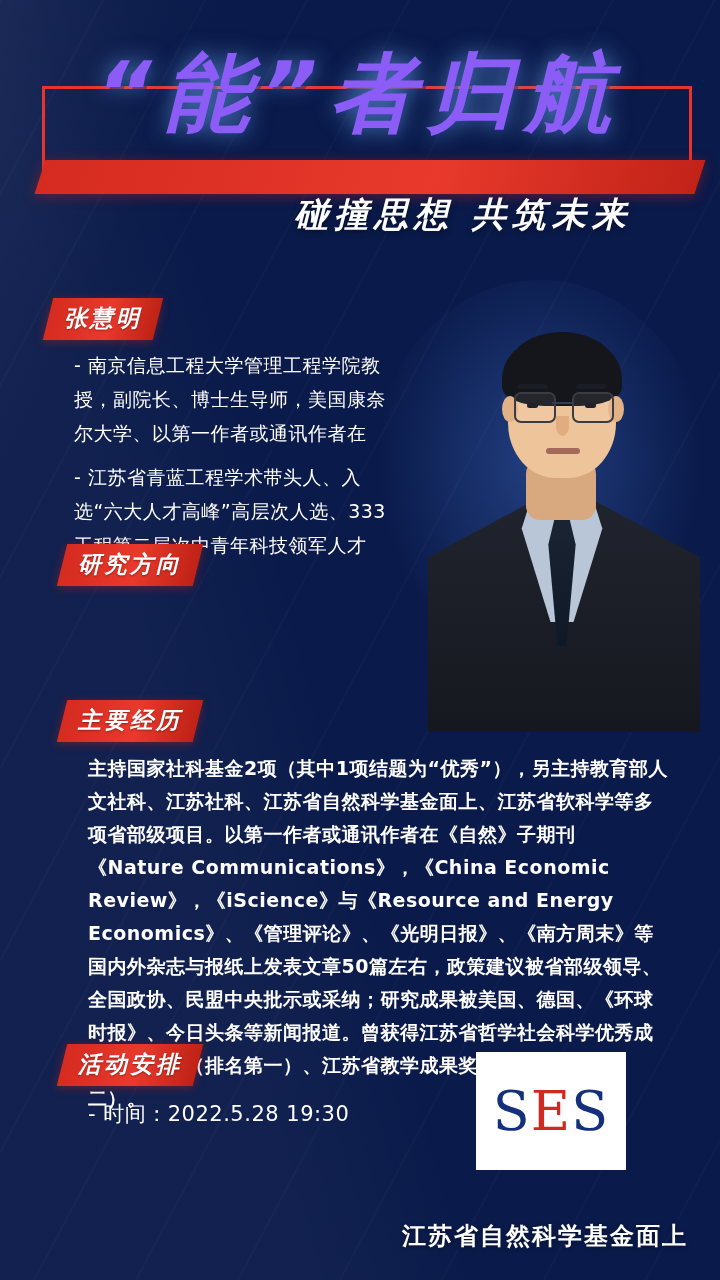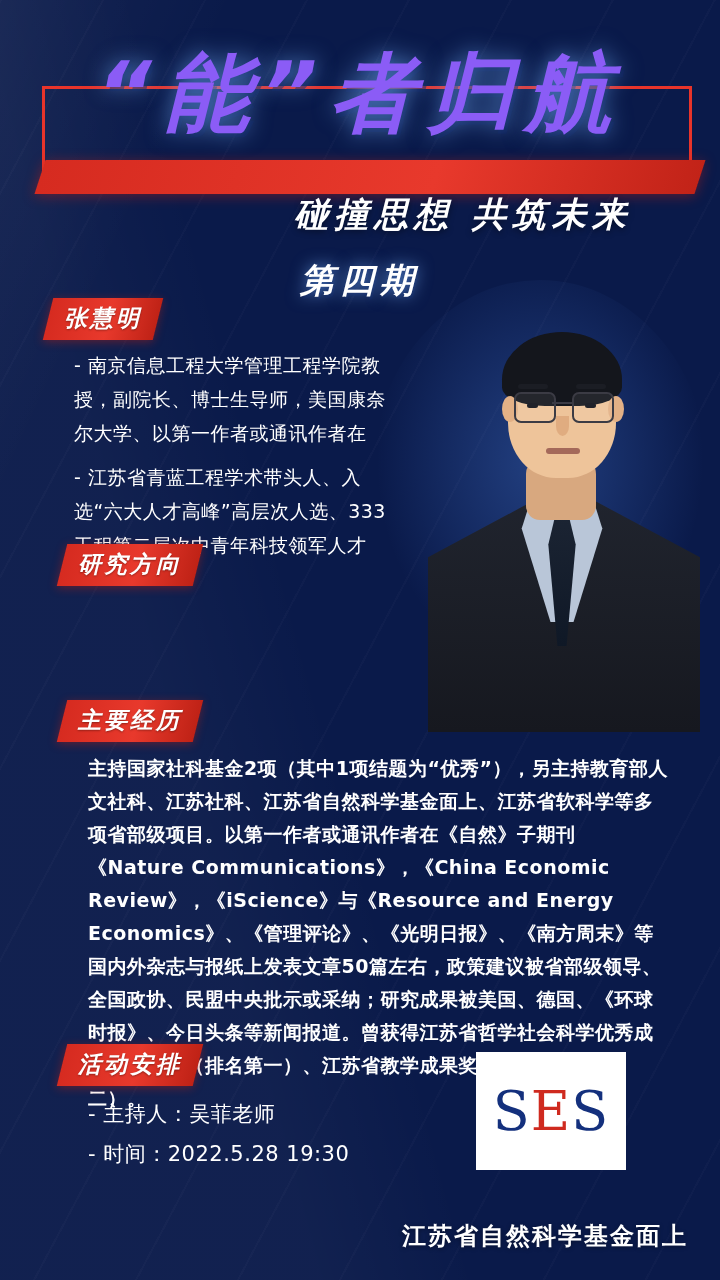--- a/index.html
+++ b/index.html
@@ -288,21 +288,20 @@
 <body>
 
 <div class="poster">
 
   <div class="header">
     <div class="red-frame"></div>
     <div class="red-bar"></div>
     <div class="title-main">“能”者归航</div>
     <div class="title-sub">碰撞思想  共筑未来</div>
   </div>
-  <div class="episode">第四期</div>
 
   <div class="portrait">
     <div class="glow"></div>
     <div class="p-suit"></div>
     <div class="p-shirt"></div>
     <div class="p-tie"></div>
     <div class="p-neck"></div>
     <div class="p-head"></div>
     <div class="p-hair"></div>
     <div class="p-ear-l"></div>
@@ -333,21 +332,20 @@
 
   <div class="sec-head" id="h-exp">
     <span>主要经历</span>
   </div>
   <div class="body-text" id="exp-text">主持国家社科基金2项（其中1项结题为“优秀”），另主持教育部人文社科、江苏社科、江苏省自然科学基金面上、江苏省软科学等多项省部级项目。以第一作者或通讯作者在《自然》子期刊《Nature Communications》，《China Economic Review》，《iScience》与《Resource and Energy Economics》、《管理评论》、《光明日报》、《南方周末》等国内外杂志与报纸上发表文章50篇左右，政策建议被省部级领导、全国政协、民盟中央批示或采纳；研究成果被美国、德国、《环球时报》、今日头条等新闻报道。曾获得江苏省哲学社会科学优秀成果奖二等奖（排名第一）、江苏省教学成果奖一等奖（排名第二）。</div>
 
   <div class="sec-head" id="h-act">
     <span>活动安排</span>
   </div>
   <div class="body-text" id="act-list">
-    <div>- 主持人：吴菲老师</div>
     <div>- 时间：2022.5.28 19:30</div>
   </div>
 
   <div class="logo-box">
     <div class="logo-text"><span>S</span><span class="mid">E</span><span>S</span></div>
   </div>
 
   <div class="footer">江苏省自然科学基金面上</div>
 
 </div>

